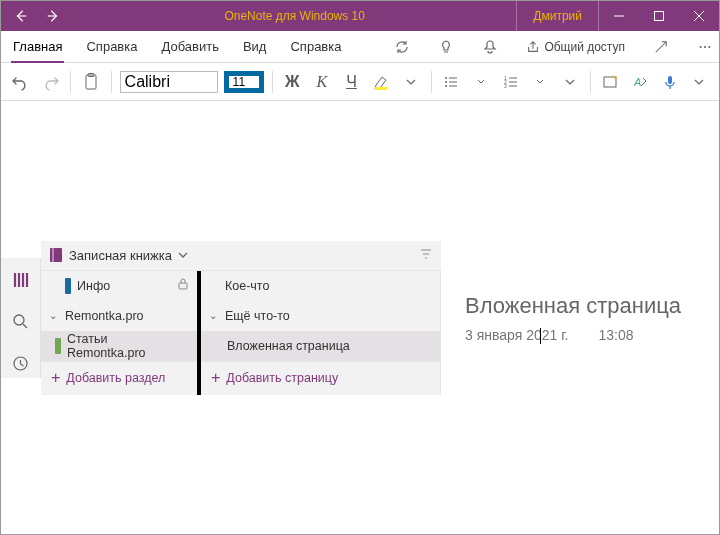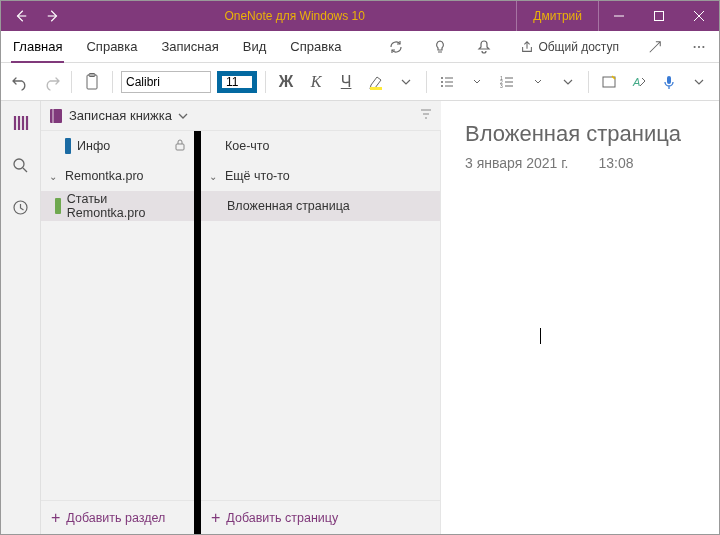--- a/index.html
+++ b/index.html
@@ -13,47 +13,47 @@
 .titlebar .user { padding: 0 16px; border-left: 1px solid rgba(255,255,255,0.3); border-right: 1px solid rgba(255,255,255,0.3); height: 100%; display: flex; align-items: center; }
 .titlebar .wincontrols { display: flex; }
 .titlebar .winbtn { width: 40px; height: 30px; display: flex; align-items: center; justify-content: center; }
 
 
 .tabsrow { height: 32px; background: #fff; display: flex; align-items: center; border-bottom: 1px solid #dcdcdc; font-size: 13px; color: #333; }
 .tabsrow .tab { padding: 0 12px; height: 100%; display: flex; align-items: center; }
 .tabsrow .tab.active { color: #000; position: relative; }
 .tabsrow .tab.active::after { content: ""; position: absolute; left: 10px; right: 10px; bottom: -1px; height: 2px; background: #80397B; }
 .tabsrow .spacer { flex: 1; }
-.tabsrow .rhs { display: flex; align-items: center; gap: 16px; padding-right: 6px; }
+.tabsrow .rhs { display: flex; align-items: center; gap: 16px; }
 .tabsrow .iconbtn { width: 28px; height: 28px; display: flex; align-items: center; justify-content: center; color: #5a5a5a; }
 .tabsrow .share { display: flex; align-items: center; gap: 4px; padding: 0 6px; color: #444; font-size: 12px; }
 
 
 .ribbon { height: 38px; background: #fff; border-bottom: 1px solid #dcdcdc; display: flex; align-items: center; padding: 0 8px; gap: 6px; }
 .ribbon .rbtn { width: 28px; height: 28px; display: flex; align-items: center; justify-content: center; color: #5a5a5a; }
 .ribbon .sep { width: 1px; height: 22px; background: #dcdcdc; margin: 0 2px; }
-.font-name { width: 90px; height: 22px; border: 1px solid #bbb; font-size: 12px; padding: 0 4px; }
+.font-name { width: 98px; height: 22px; border: 1px solid #bbb; font-size: 16px; padding: 0 4px; }
 .font-size { width: 40px; height: 22px; border: 5px solid #0369a1; font-size: 12px; padding: 0 4px; }
 .ribbon .bold { font-weight: bold; }
 .ribbon .italic { font-style: italic; font-family: Georgia, serif; }
 .ribbon .underline { text-decoration: underline; }
 .ribbon .highlighter svg { display: block; }
 
 
-.main { display: flex; height: calc(535px - 30px - 32px - 38px - 2px); }
+.main { display: flex; height: calc(535px - 30px - 32px - 38px - 2px); align-items: center; }
 .leftbar { width: 40px; background: #f2f2f2; border-right: 1px solid #e0e0e0; display: flex; flex-direction: column; align-items: center; padding-top: 8px; gap: 14px; }
 .leftbar .lb-btn { width: 28px; height: 28px; display: flex; align-items: center; justify-content: center; color: #5a5a5a; }
 .leftbar .lb-btn.active { color: #80397B; }
 
 
 .notebook-header { height: 30px; display: flex; align-items: center; padding: 0 8px; gap: 6px; font-size: 13px; color: #333; border-bottom: 1px solid #e5e5e5; }
 .notebook-header .spacer { flex: 1; }
 
 .col { display: flex; flex-direction: column; background: #f2f2f2; }
-.col-sections { width: 160px; border-right: 7px solid #000000; }
+.col-sections { width: 160px; border-right: 4px solid #000000; }
 .col-pages { width: 240px; border-right: 1px solid #e5e5e5; }
 
 .col-body { flex: 1; display: flex; flex-direction: column; }
 .col-footer { height: 34px; border-top: 1px solid #e5e5e5; display: flex; align-items: center; padding: 0 10px; gap: 6px; color: #80397B; font-size: 12.5px; }
 .plus { font-size: 16px; line-height: 1; }
 
 .item { height: 30px; display: flex; align-items: center; padding: 0 8px; font-size: 12.5px; color: #333; gap: 6px; }
 .item .chev { width: 10px; color: #666; font-size: 10px; }
 .item.selected { background: #e4e0e3; }
 .section-tab { width: 6px; height: 16px; border-radius: 1px; }
@@ -105,21 +105,21 @@
         <svg width="10" height="10">
           <path d="M0 0l10 10M10 0L0 10" stroke="#fff" stroke-width="1"></path>
         </svg>
       </div>
   </div>
 </div>
 
 <div class="tabsrow">
   <div class="tab active">Главная</div>
   <div class="tab">Справка</div>
-  <div class="tab">Записная</div>
+  <div class="tab">Добавить</div>
   <div class="tab">Вид</div>
   <div class="tab">Справка</div>
   <div class="spacer"></div>
   <div class="rhs">
     <div class="iconbtn">
         <svg width="16" height="16" viewBox="0 0 16 16">
           <path d="M3 8a5 5 0 0 1 9-3M13 8a5 5 0 0 1-9 3" stroke="#666" fill="none" stroke-width="1.2"></path>
           <path d="M12 2v3h-3M4 14v-3h3" stroke="#666" fill="none" stroke-width="1.2"></path>
         </svg>
       </div>

